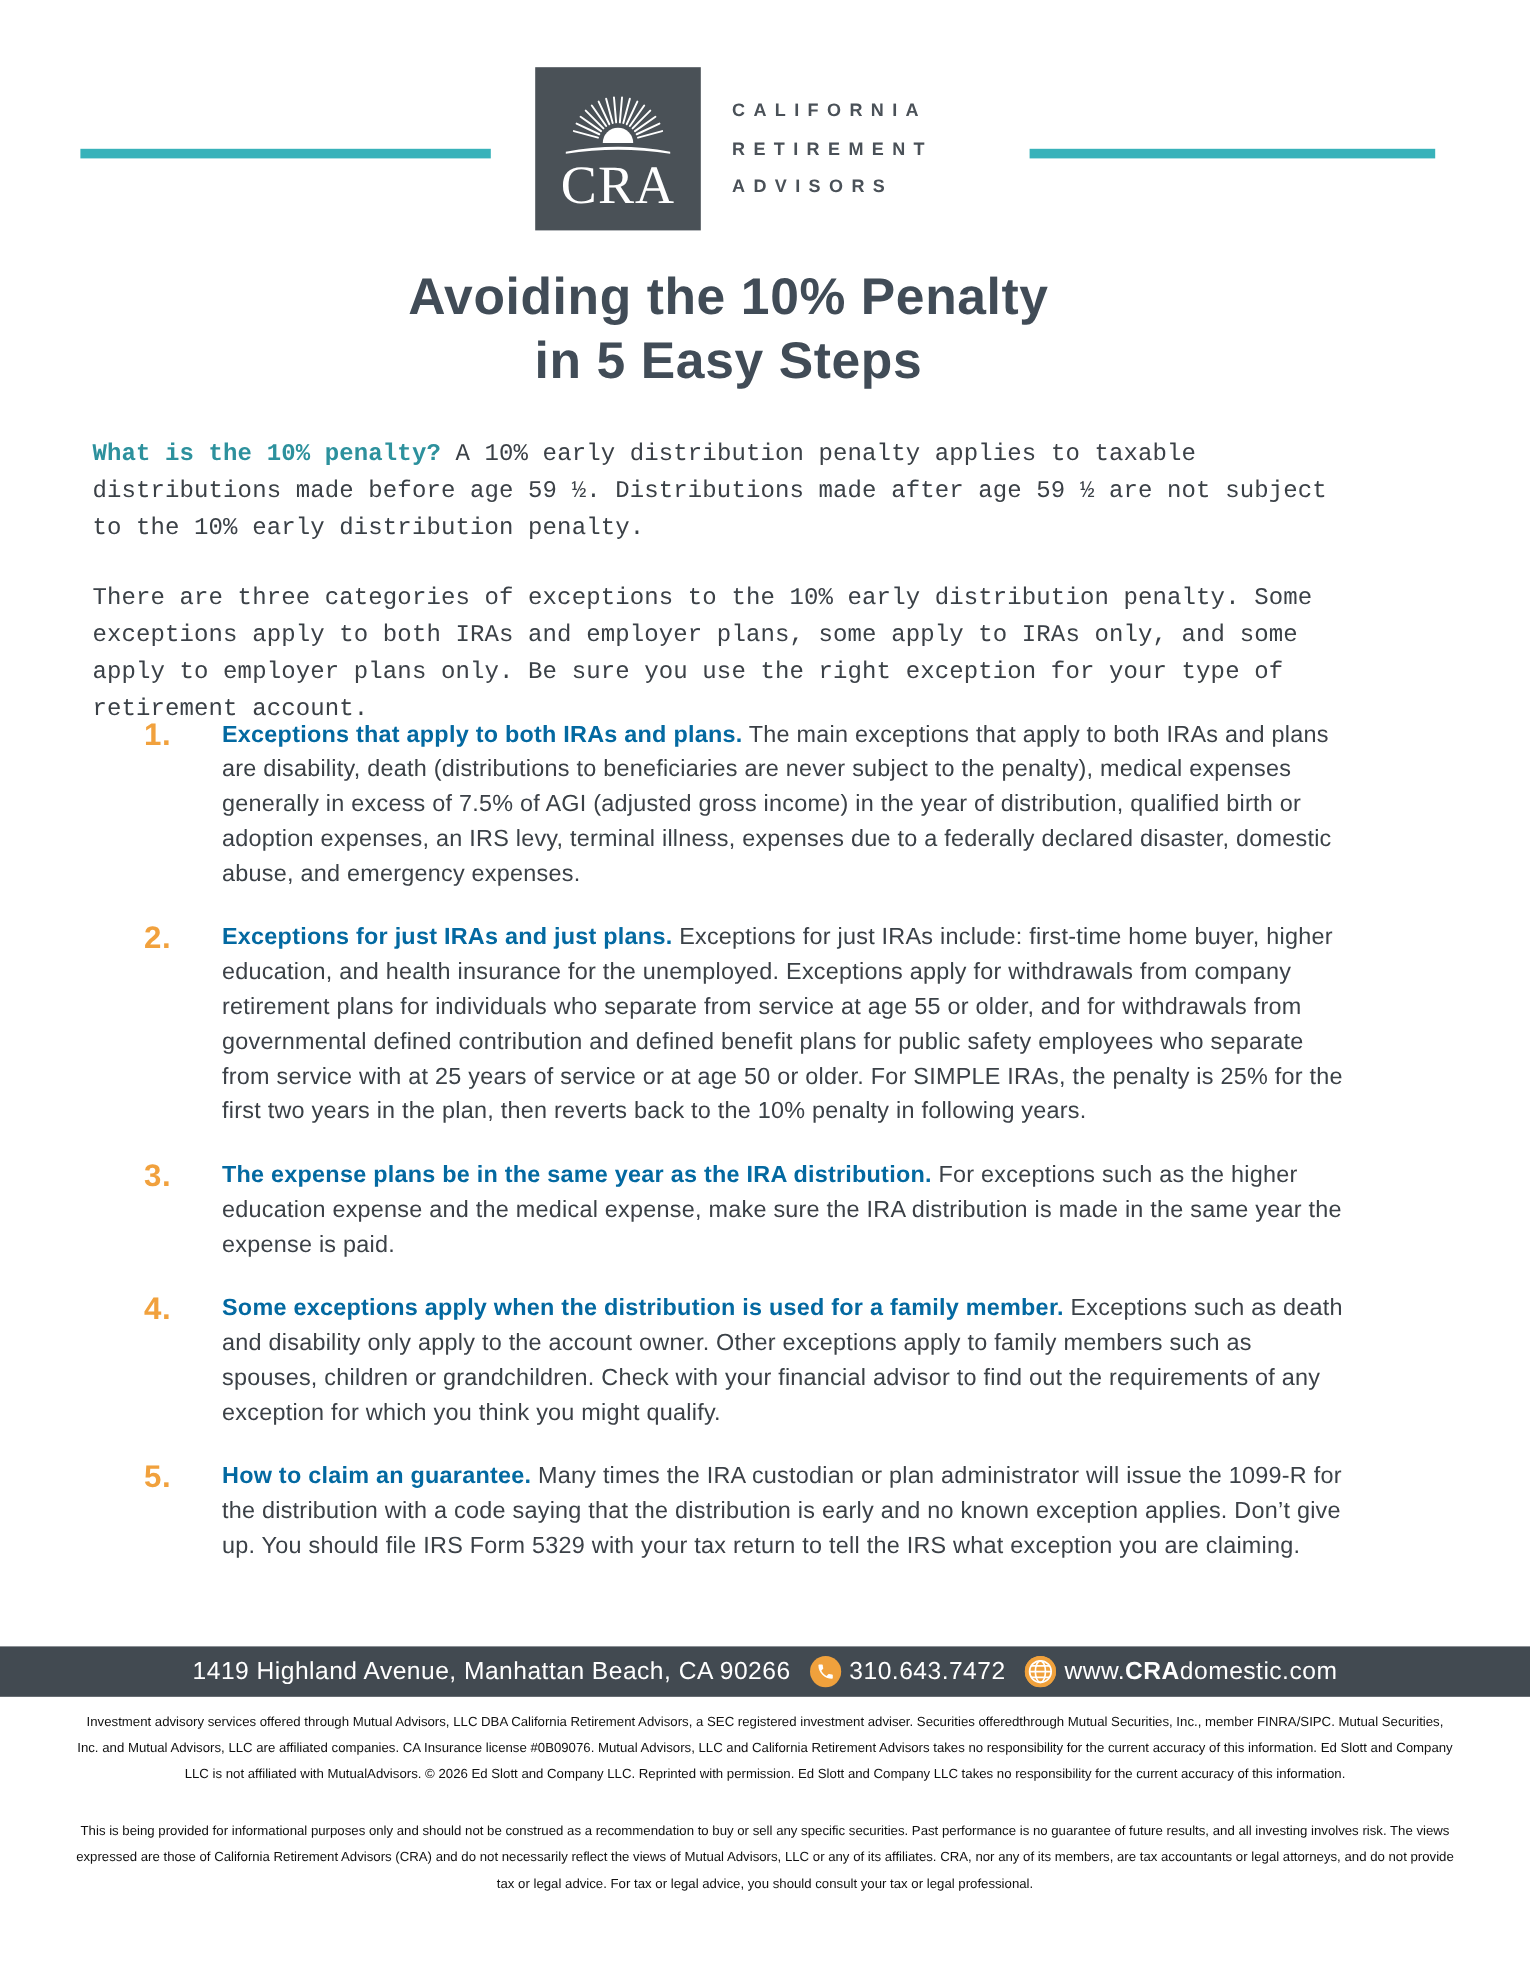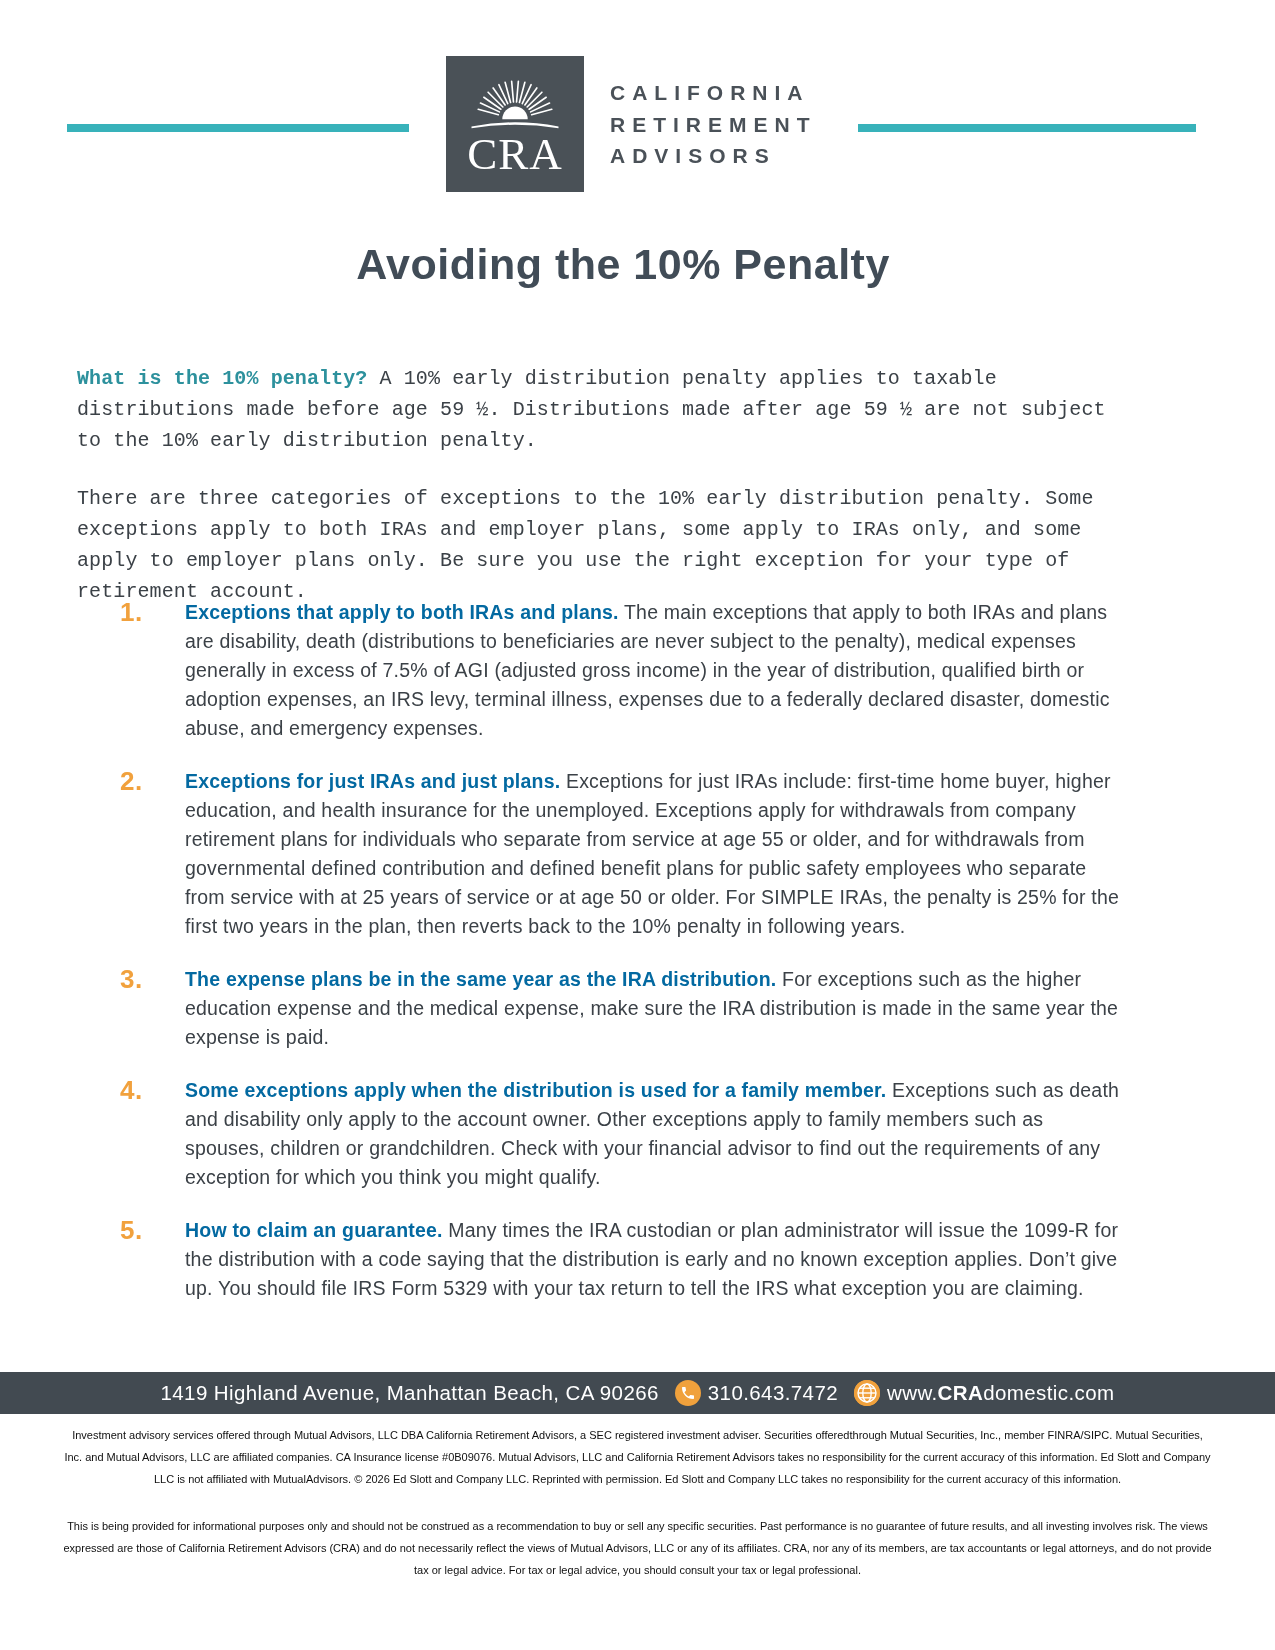--- a/index.html
+++ b/index.html
@@ -18,21 +18,21 @@
     background:#4a5157; display:flex; flex-direction:column;
     align-items:center; justify-content:center;
   }
   .logo-sun { width:112px; height:58px; display:block; }
   .logo-text {
     font-family:"Liberation Serif","DejaVu Serif",serif;
     color:#ffffff; font-size:45px; line-height:1; letter-spacing:1px; margin-top:2px;
   }
   .brand {
     position:absolute; left:610px; top:77px;
-    color:#4a5158; font-weight:bold; font-size:21px;
+    color:#4a5158; font-weight:bold; font-size:15px;
     letter-spacing:7px; line-height:31.5px; white-space:nowrap;
   }
   
   .doc-title {
     position:absolute; top:222px; left:77px; width:1060px;
     text-align:center; color:#414c57; font-weight:bold;
     font-size:43px; line-height:53px; letter-spacing:0.5px;
   }
   .intro {
     position:absolute; top:363px; left:77px; width:1062px;
@@ -104,22 +104,23 @@
     </svg>
     <div class="logo-text">CRA</div>
   </div>
 
   <div class="brand">
     <div>CALIFORNIA</div>
     <div>RETIREMENT</div>
     <div>ADVISORS</div>
   </div>
 
-  <h1 class="doc-title" style="margin:16px;">
+  <h1 class="doc-title" style="margin:0;">
     <div>Avoiding the 10% Penalty</div>
+    <div>in 5 Easy Steps</div>
   </h1>
 
   <div class="intro">
     <p><span class="lead">What is the 10% penalty?</span> <span>A 10% early distribution penalty applies to taxable distributions made before age 59 ½. Distributions made after age 59 ½ are not subject to the 10% early distribution penalty.</span></p>
     <p>There are three categories of exceptions to the 10% early distribution penalty. Some exceptions apply to both IRAs and employer plans, some apply to IRAs only, and some apply to employer plans only. Be sure you use the right exception for your type of retirement account.</p>
   </div>
 
   <div class="steps">
 
     <div class="step">

